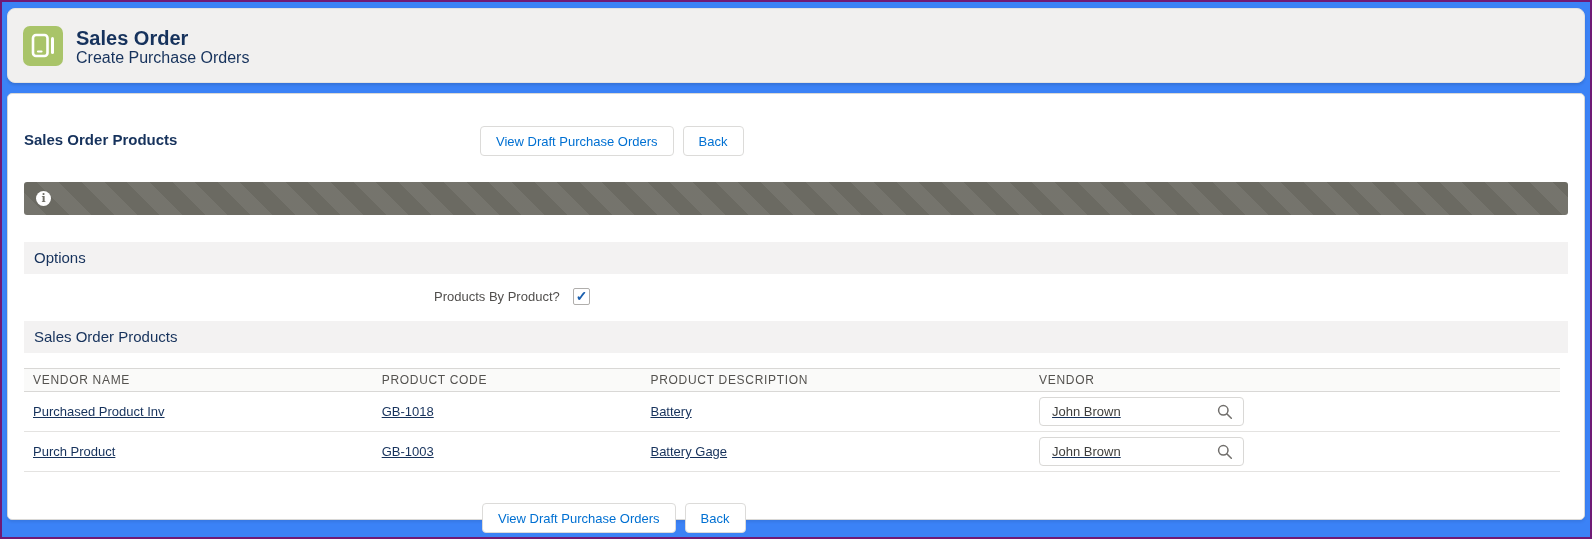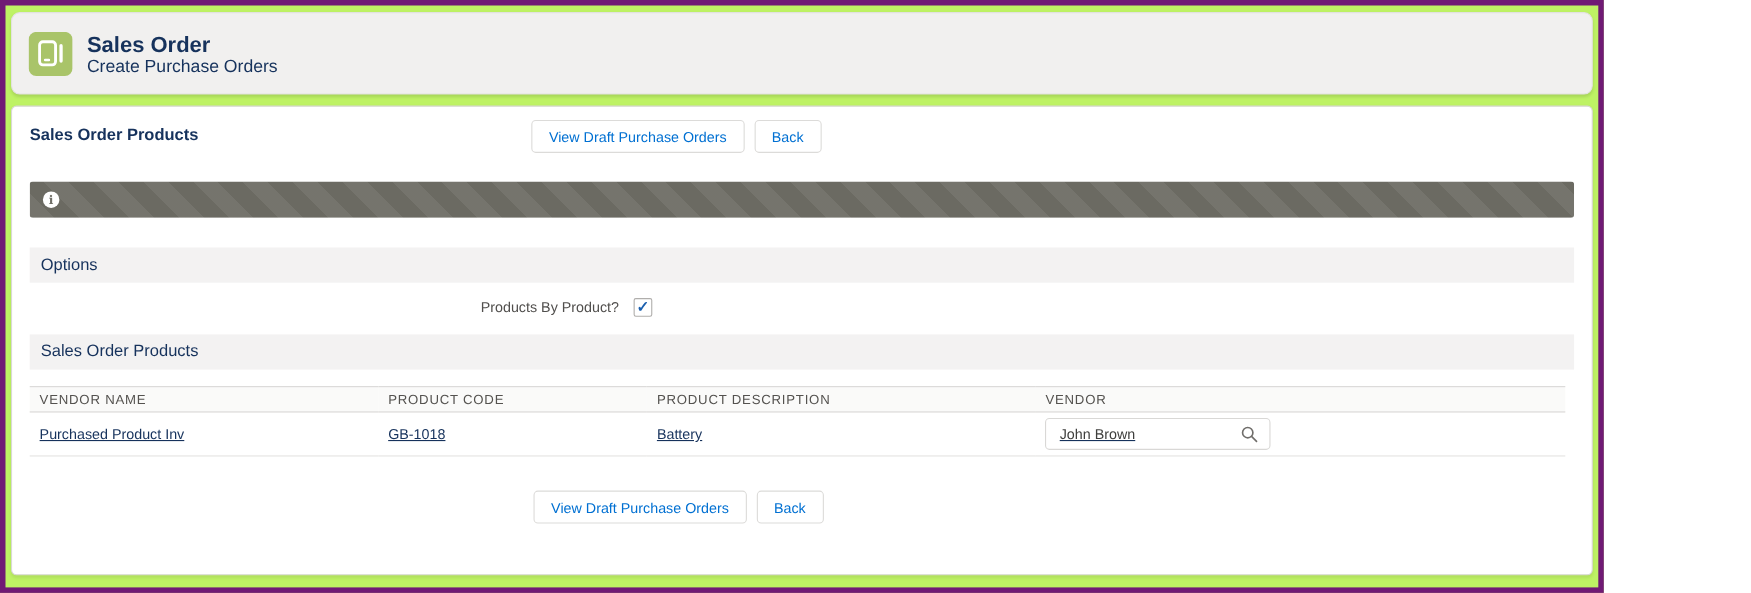--- a/index.html
+++ b/index.html
@@ -1,21 +1,21 @@
 <!DOCTYPE html>
 <html><head>
 <meta charset="utf-8">
 <style>
   * { margin:0; padding:0; box-sizing:border-box; }
   body { background:#fff; font-family:"Liberation Sans", sans-serif; }
 
   .frame {
-    width:1458px; height:539px;
-    border:5px solid #701a75;
-    background:#bef264;
+    width:1592px; height:539px;
+    border:2px solid #701a75;
+    background:#3b82f6;
     overflow:hidden;
     position:relative;
   }
 
   
   .app-header {
     margin:6px 5px 0 5px;
     height:75px;
     background:#f1f0ef;
     border:1px solid #e3e2e0;
@@ -31,21 +31,21 @@
   .app-subtitle { font-size:16px; color:#16325c; line-height:15px; }
 
   
   .main-panel {
     margin:10px 5px 0 5px;
     height:427px;
     background:#fff;
     border:1px solid #d9d8d6;
     border-radius:5px;
     box-shadow:0 2px 3px rgba(0,0,0,0.08);
-    padding:12px 16px 0 16px;
+    padding:32px 16px 0 16px;
   }
 
   .top-row { position:relative; height:30px; }
   .page-title {
     position:absolute; left:0; top:5px;
     font-size:15px; font-weight:bold; color:#16325c;
   }
   .btn-group { display:flex; gap:9px; }
   .btn-group.top { position:absolute; left:456px; top:0; }
   .btn-group.bottom { margin-top:31px; margin-left:458px; }
@@ -229,20 +229,34 @@
           <td>
             <div class="lookup">
               <span>John Brown</span>
               <svg class="search-icon" width="16" height="16" viewBox="0 0 16 16">
                 <circle cx="6.3" cy="6.3" r="4.7" fill="none" stroke="#706e6b" stroke-width="1.5"></circle>
                 <line x1="10" y1="10" x2="14.3" y2="14.3" stroke="#706e6b" stroke-width="1.5" stroke-linecap="round"></line>
               </svg>
             </div>
           </td>
         </tr>
+        <tr>
+          <td>Purch Product</td>
+          <td>GB-1003</td>
+          <td>Battery Gage</td>
+          <td>
+            <div class="lookup">
+              <span>John Brown</span>
+              <svg class="search-icon" width="16" height="16" viewBox="0 0 16 16">
+                <circle cx="6.3" cy="6.3" r="4.7" fill="none" stroke="#706e6b" stroke-width="1.5"></circle>
+                <line x1="10" y1="10" x2="14.3" y2="14.3" stroke="#706e6b" stroke-width="1.5" stroke-linecap="round"></line>
+              </svg>
+            </div>
+          </td>
+        </tr>
       </tbody>
     </table>
 
     <div class="btn-group bottom">
       <button class="btn">View Draft Purchase Orders</button>
       <button class="btn">Back</button>
     </div>
 
   </div>
 </div>

